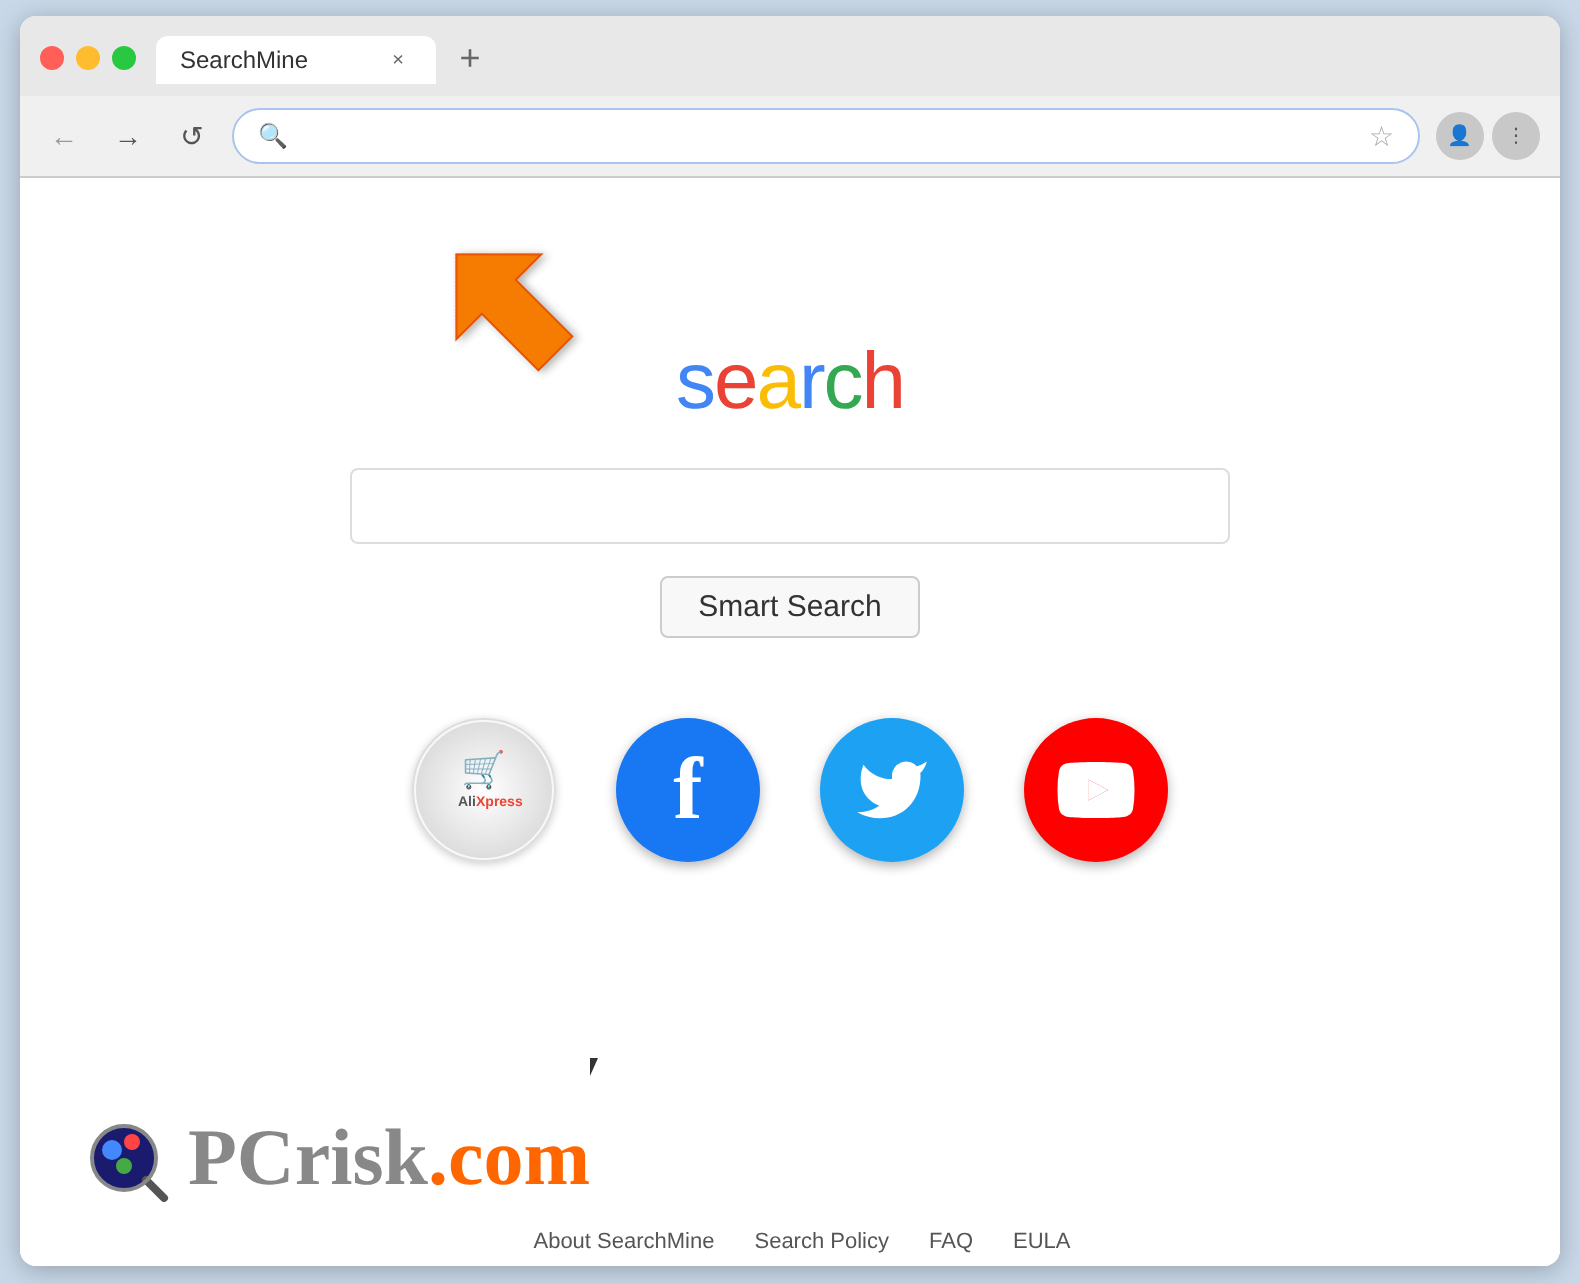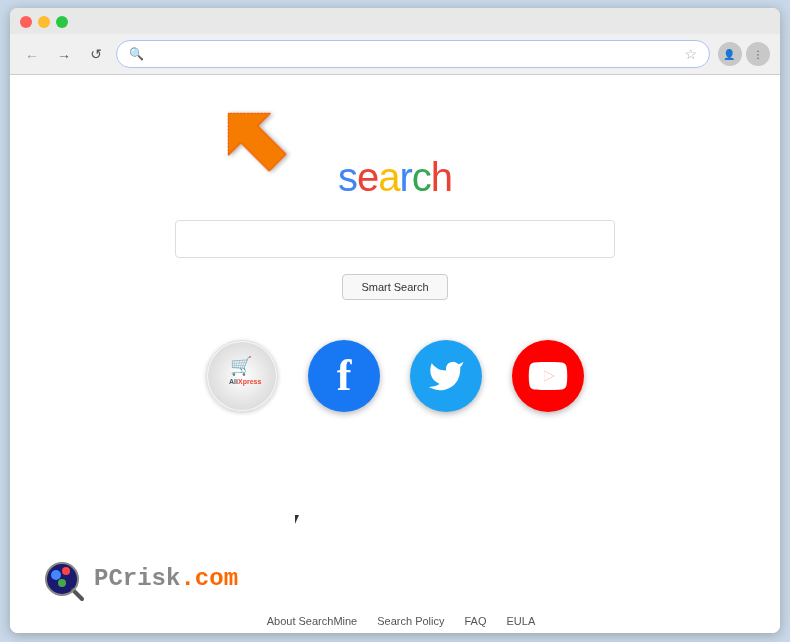--- a/index.html
+++ b/index.html
@@ -216,21 +216,21 @@
       color: #333;
     }
 
     
     .smart-search-btn {
       margin-top: 16px;
       padding: 6px 18px;
       background: #f8f8f8;
       border: 1px solid #ccc;
       border-radius: 4px;
-      font-size: 11px;
+      font-size: 15px;
       color: #333;
       cursor: pointer;
     }
 
     
     .shortcuts {
       display: flex;
       gap: 30px;
       margin-top: 40px;
     }
@@ -288,24 +288,24 @@
       left: 30px;
       display: flex;
       align-items: center;
       gap: 4px;
     }
     .pcrisk-icon {
       width: 50px;
       height: 50px;
     }
     .pcrisk-text {
-      font-size: 24px;
+      font-size: 40px;
       font-weight: bold;
       color: #888;
-      font-family: Liberation Mono, monospace;
+      font-family: Liberation Serif, serif;
     }
 
     
     .footer-links {
       position: absolute;
       bottom: 6px;
       left: 12px;
       right: 0;
       display: flex;
       justify-content: center;
@@ -343,20 +343,27 @@
 <body>
 
 <div class="browser-window">
 
   <div class="title-bar">
     <div class="title-bar-top">
       <div class="window-buttons">
         <button class="win-btn win-btn-close"></button>
         <button class="win-btn win-btn-min"></button>
         <button class="win-btn win-btn-max"></button>
+      </div>
+      <div class="tab-bar">
+        <div class="tab">
+          <span>SearchMine</span>
+          <span class="tab-close">×</span>
+        </div>
+        <button class="new-tab-btn">+</button>
       </div>
     </div>
   </div>
 
   <div class="address-bar-container">
     <button class="nav-btn">
       <span>←</span>
     </button>
     <button class="nav-btn active">
       <span>→</span>

